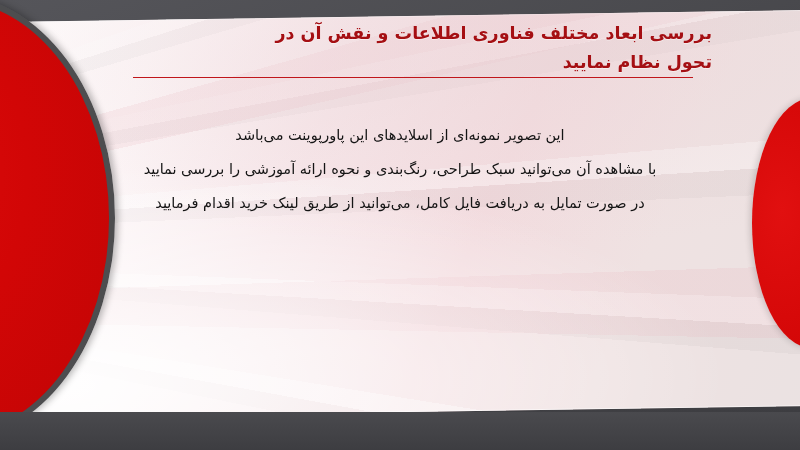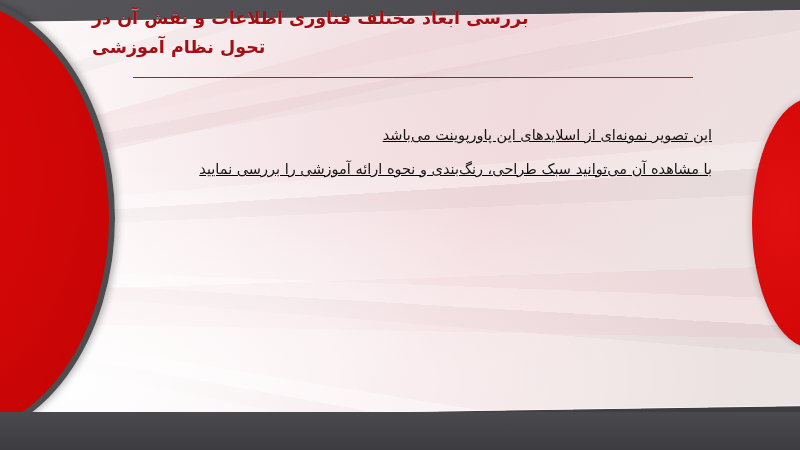--- a/index.html
+++ b/index.html
@@ -119,23 +119,23 @@
   
   .text-layer {
     position: absolute;
     inset: 0;
     direction: rtl;
   }
 
   .title-block {
     position: absolute;
     right: 88px;
-    top: 4px;
+    top: 19px;
     width: 620px;
-    text-align: left;
+    text-align: right;
     direction: rtl;
   }
   .title-line {
     color: #a50f13;
     font-family: "DejaVu Sans", sans-serif;
     font-size: 17.5px;
     font-weight: bold;
     line-height: 29px;
     white-space: nowrap;
     text-shadow: 0 1px 0 rgba(255,255,255,0.45);
@@ -147,23 +147,22 @@
     width: 560px;
     height: 0;
     border-top: 1.6px solid #c0161b;
   }
 
   .body-block {
     position: absolute;
     right: 88px;
     top: 118px;
     width: 624px;
-    text-align: right;
+    text-align: center;
     direction: rtl;
-    text-decoration: underline;
   }
   .body-line {
     color: #141414;
     font-family: "DejaVu Sans", sans-serif;
     font-size: 14.5px;
     line-height: 34px;
     white-space: nowrap;
   }
 </style>
 </head>
@@ -181,25 +180,26 @@
 
   <div class="ellipse-left"></div>
   <div class="ellipse-right"></div>
 
   <div class="bottom-band"></div>
 
   <div class="text-layer">
 
     <div class="title-block">
       <div class="title-line">بررسی ابعاد مختلف فناوری اطلاعات و نقش آن در</div>
-      <div class="title-line">تحول نظام آموزشی</div>
+      <div class="title-line">تحول نظام نمایید</div>
     </div>
 
     <div class="title-rule"></div>
 
     <div class="body-block">
       <div class="body-line">این تصویر نمونه‌ای از اسلایدهای این پاورپوینت می‌باشد</div>
       <div class="body-line">با مشاهده آن می‌توانید سبک طراحی، رنگ‌بندی و نحوه ارائه آموزشی را بررسی نمایید</div>
+      <div class="body-line">در صورت تمایل به دریافت فایل کامل، می‌توانید از طریق لینک خرید اقدام فرمایید</div>
     </div>
 
   </div>
 
 </div>
 
 </body></html>

